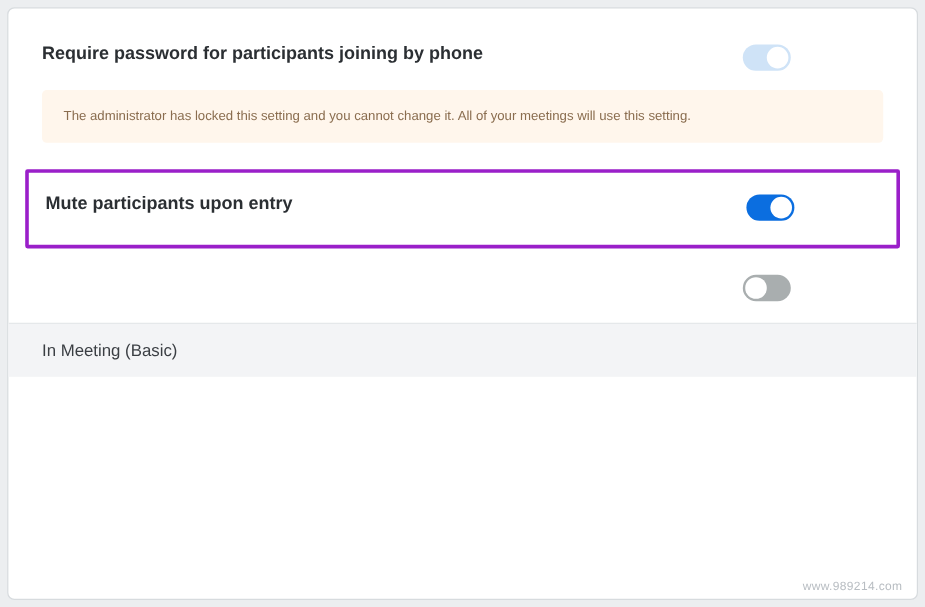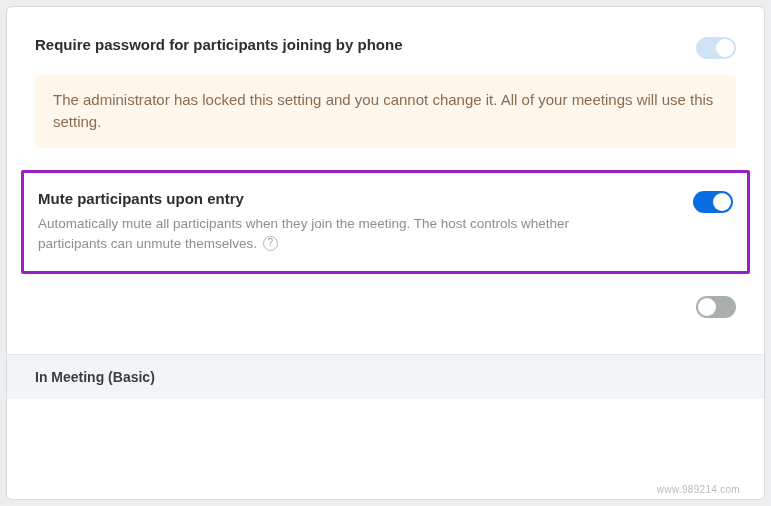--- a/index.html
+++ b/index.html
@@ -28,21 +28,20 @@
     }
     .setting-block.highlighted {
       border: 3px solid #9a1fc9;
       padding: 16px 14px 18px 14px;
       margin: 4px -14px 4px -14px;
       border-radius: 2px;
     }
     .setting-row {
       display: flex;
       align-items: flex-start;
-      justify-content: space-between;
       gap: 24px;
     }
     .setting-text {
       flex: 1;
       max-width: 560px;
     }
     .setting-title {
       font-size: 15px;
       font-weight: 600;
       color: #2b2f33;
@@ -65,21 +64,21 @@
       font-size: 10px;
       color: #9aa0a7;
       vertical-align: middle;
       margin-left: 2px;
       position: relative;
       top: -1px;
     }
     .locked-notice {
       background: #fff6ec;
       color: #8a6d4f;
-      font-size: 15px;
+      font-size: 11px;
       line-height: 1.5;
       padding: 14px 18px;
       margin-top: 14px;
       border-radius: 4px;
     }
     .toggle {
       width: 40px;
       height: 22px;
       border-radius: 11px;
       position: relative;
@@ -109,30 +108,29 @@
     }
     .toggle.off {
       background: #a9aeaf;
     }
     .toggle.off .knob {
       left: 2px;
     }
     .section-header {
       background: #f3f4f6;
       font-size: 14px;
-      font-weight: 700;
+      font-weight: 400;
       color: #3a3e43;
       padding: 14px 28px;
       border-top: 1px solid #e5e8ea;
-      margin-top: 18px;
     }
     .watermark {
       position: absolute;
       bottom: 4px;
-      right: 24px;
+      right: 12px;
       font-size: 10px;
       color: #b8bdc2;
       letter-spacing: 0.3px;
     }
   </style>
 </head>
 <body>
 
 <div class="panel">
   <div class="content">
@@ -146,24 +144,20 @@
           <div class="knob"></div>
         </div>
       </div>
       <div class="locked-notice">The administrator has locked this setting and you cannot change it. All of your meetings will use this setting.</div>
     </div>
 
     <div class="setting-block highlighted">
       <div class="setting-row">
         <div class="setting-text">
           <div class="setting-title">Mute participants upon entry</div>
-          <div class="setting-desc">
-            <span>Automatically mute all participants when they join the meeting. The host controls whether participants can unmute themselves.</span>
-            <span class="info-badge">?</span>
-          </div>
         </div>
         <div class="toggle on">
           <div class="knob"></div>
         </div>
       </div>
     </div>
 
     <div class="setting-block">
       <div class="setting-row">
         <div class="setting-text">

